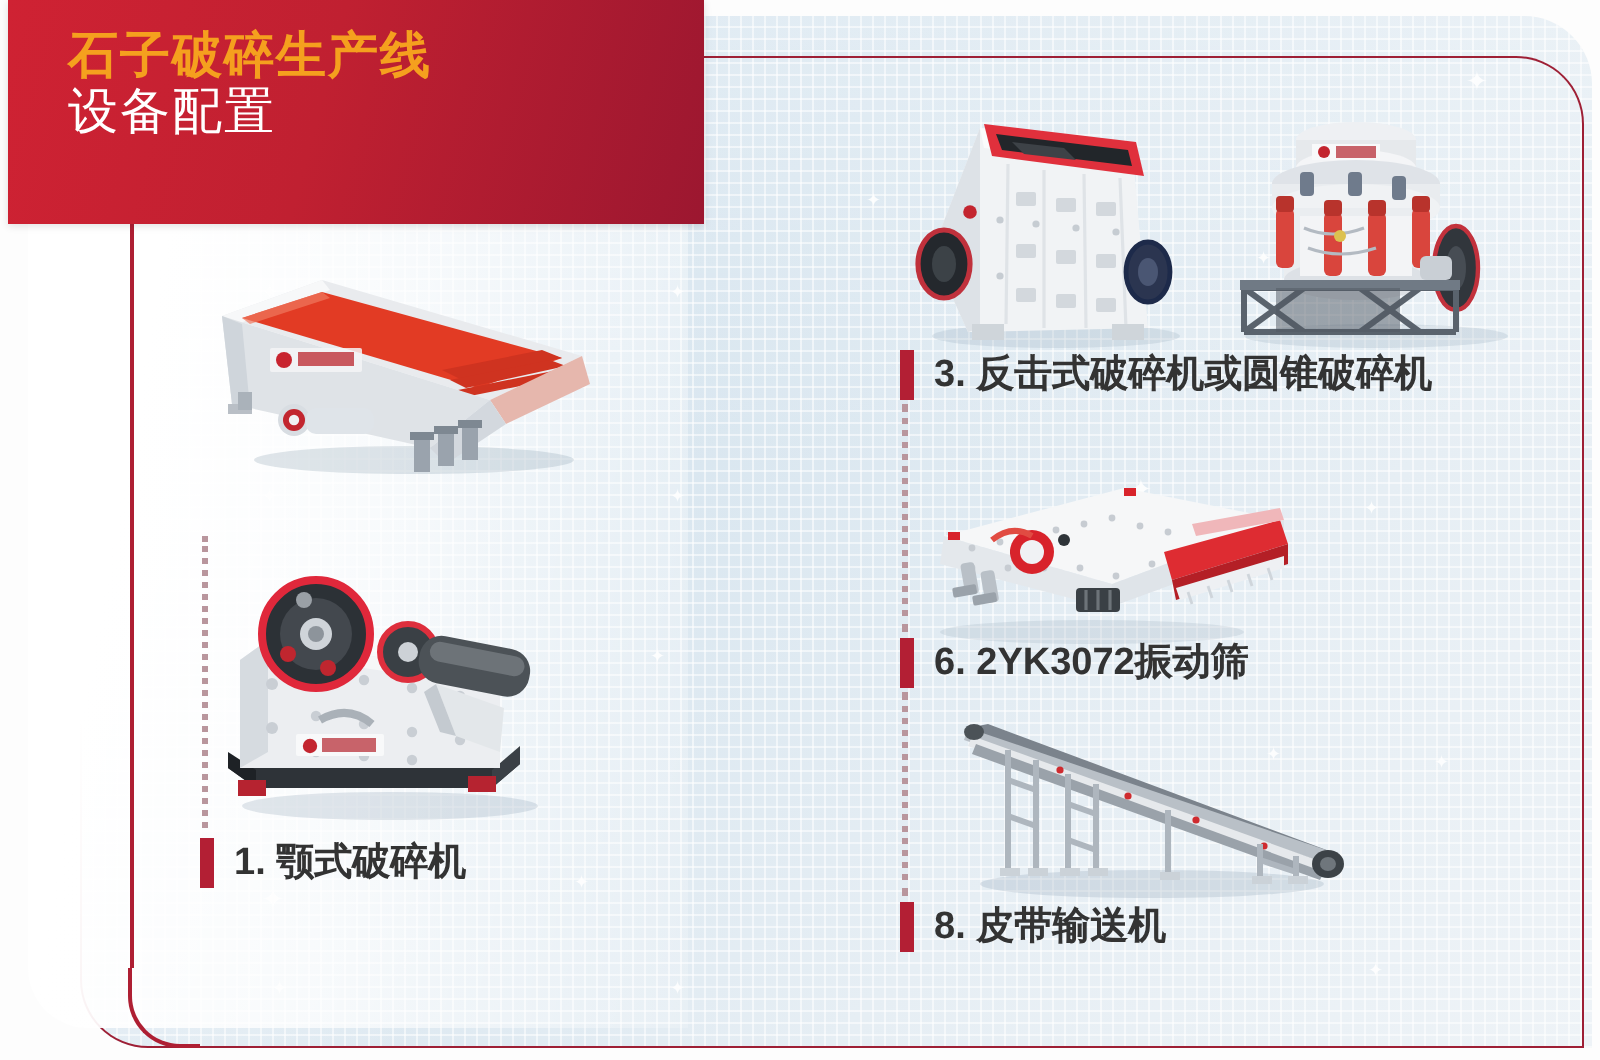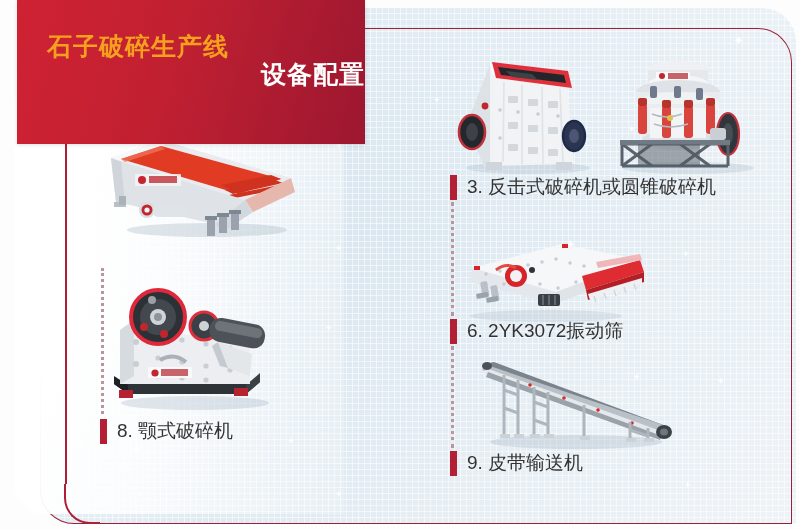--- a/index.html
+++ b/index.html
@@ -55,30 +55,30 @@
     border-left:2px solid #ae1f33;border-bottom:2px solid #ae1f33;
     border-bottom-left-radius:26px;width:36px;height:40px;box-sizing:border-box;
   }
 
   
   .spark{position:absolute;color:#fff;font-size:9px;line-height:1;opacity:.9;}
   .spark.b{font-size:13px;}
 
   
   .banner{
-    position:absolute;left:17px;top:0;width:348px;height:144px;
+    position:absolute;left:4px;top:0;width:348px;height:112px;
     background:linear-gradient(105deg,#cf2233 0%,#c02031 45%,#9c1730 100%);
-    padding:32px 0 0 30px;box-sizing:border-box;
+    padding:14px 0 0 30px;box-sizing:border-box;
     box-shadow:0 1px 4px rgba(0,0,0,.12);
   }
   .banner .l1{color:#f5a01e;font-size:25px;font-weight:bold;letter-spacing:1px;line-height:1.12;}
-  .banner .l2{color:#ffffff;font-size:25px;font-weight:bold;letter-spacing:1px;line-height:1.12;text-align:right;}
-
-  
-  .step{position:absolute;display:flex;align-items:center;}
+  .banner .l2{color:#ffffff;font-size:25px;font-weight:normal;letter-spacing:1px;line-height:1.12;}
+
+  
+  .step{position:absolute;display:flex;align-items:center;font-weight:bold;}
   .step .bar{width:7px;height:25px;background:#b31f34;flex:0 0 auto;}
   .step .txt{margin-left:10px;color:#333333;font-size:19px;white-space:nowrap;}
   .dotline{position:absolute;width:0;border-left:3px dotted #b9969d;}
 
   
   .art{position:absolute;}
 </style>
 </head>
 <body>
 
@@ -209,21 +209,21 @@
       <rect x="116" y="48" width="48" height="10" rx="5" fill="#6d7378" transform="rotate(11 116 48)"></rect>
       <polygon points="118,70 152,82 150,104 128,96" fill="#e3e7ea"></polygon>
       <polygon points="118,70 128,96 120,94 112,74" fill="#c4cad0"></polygon>
 
       <path d="M60,88 q14,-8 26,2" stroke="#aab1b8" stroke-width="4" fill="none"></path>
     </svg>
   </div>
 
   <div class="step" style="left:100px;top:418px">
     <span class="bar"></span>
-    <span class="txt">8. 颚式破碎机</span>
+    <span class="txt">1. 颚式破碎机</span>
   </div>
 
   <div class="art" style="left:446px;top:44px;width:160px;height:130px">
     <svg width="160" height="130" viewBox="0 0 160 130">
       <ellipse cx="82" cy="124" rx="62" ry="6" fill="#8fa4b5" opacity=".22"></ellipse>
 
       <polygon points="44,20 120,28 128,120 38,122 20,82" fill="#f1f3f5"></polygon>
       <polygon points="44,20 20,82 38,122 44,120" fill="#dde2e7"></polygon>
       <polygon points="44,20 120,28 118,36 46,30" fill="#fafbfc"></polygon>
 
@@ -447,21 +447,21 @@
           <rect x="72" y="78" width="10" height="4"></rect>
         <rect x="108" y="80" width="10" height="4"></rect>
         <rect x="154" y="82" width="10" height="4"></rect>
           <rect x="172" y="82" width="10" height="4"></rect>
       </g>
     </svg>
   </div>
 
   <div class="step" style="left:450px;top:450px">
     <span class="bar"></span>
-    <span class="txt">9. 皮带输送机</span>
+    <span class="txt">8. 皮带输送机</span>
   </div>
 
   <div class="banner">
     <div class="l1">石子破碎生产线</div>
     <div class="l2">设备配置</div>
   </div>
 
 </div>
 
 </body></html>

